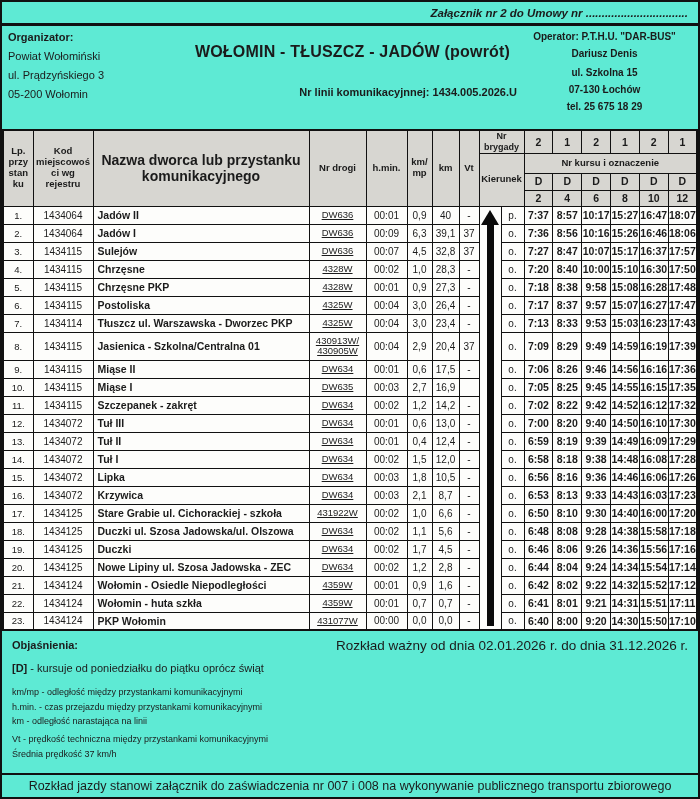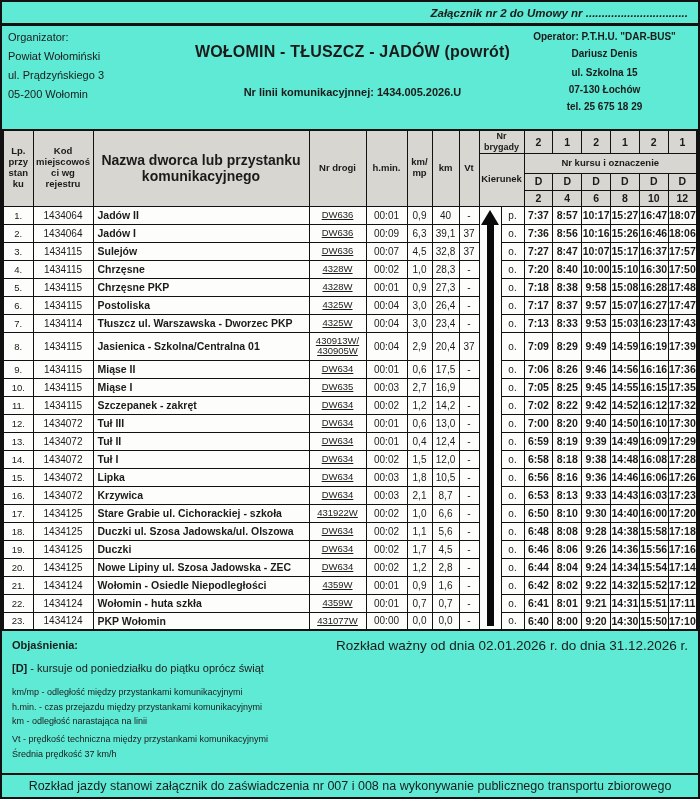--- a/index.html
+++ b/index.html
@@ -11,24 +11,24 @@
   }
   
   .attachment-line {
     border-bottom:3px solid #111; padding:5px 10px 4px 10px; text-align:right;
     font-size:11.5px; font-weight:bold; font-style:italic; flex:0 0 auto;
   }
   
   .doc-header { display:grid; grid-template-columns:180px 1fr 175px; padding:3px 6px 2px 6px; height:103px; flex:0 0 auto; }
   .org-block { font-size:11px; padding-top:2px; }
   .org-block > div { margin-bottom:7px; }
-  .org-label { font-weight:normal; }
+  .org-label { font-weight:bold; }
   .title-block { text-align:center; padding-top:14px; }
   .doc-title { font-size:16px; font-weight:bold; letter-spacing:0.2px; }
-  .line-number { font-size:11px; font-weight:bold; margin-top:25px; }
+  .line-number { font-size:11px; font-weight:bold; margin-top:25px;text-align:right; }
   .operator-block { text-align:center; font-size:10px; font-weight:bold; padding-top:2px; }
   .operator-block > div { margin-bottom:6px; }
   .operator-name { margin-bottom:8px !important; }
   
   table.timetable { width:100%; border-collapse:collapse; table-layout:fixed; flex:0 0 auto; border:2px solid #111; }
   table.timetable th, table.timetable td { border:1px solid #111; overflow:hidden; }
   thead th { background:#d7d6d1; font-weight:bold; text-align:center; vertical-align:middle; font-size:10px; line-height:1.15; }
   .pre { white-space:pre-line; }
   th.h-lp { font-size:9.5px;margin-left:36px; }
   th.h-code { font-size:9.5px; }

